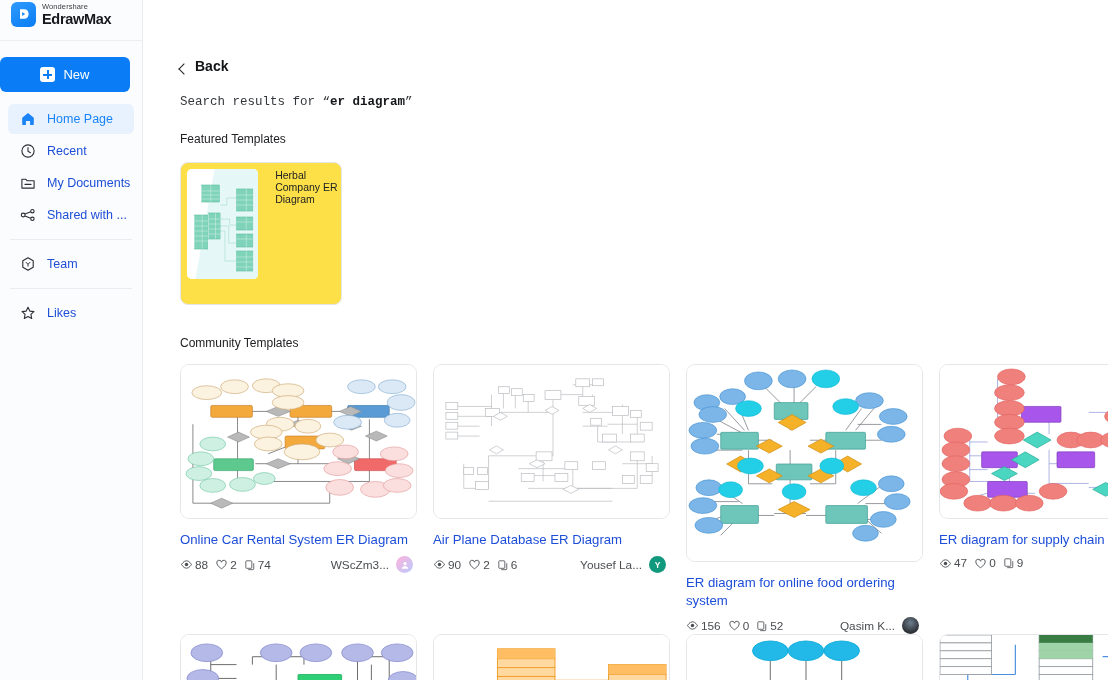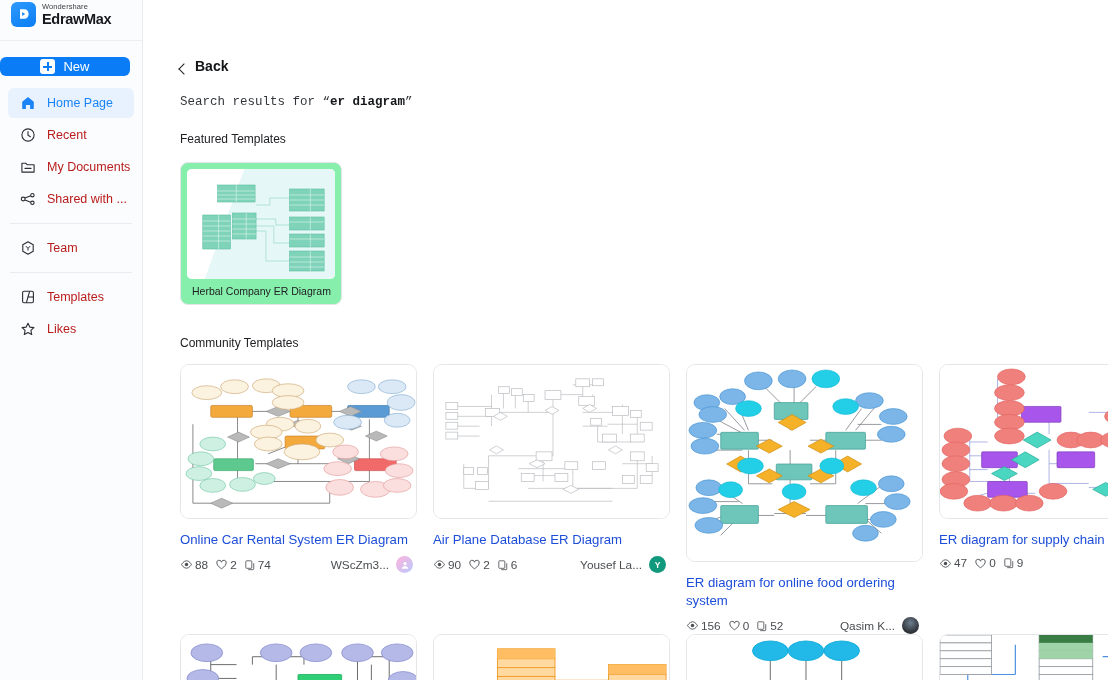--- a/index.html
+++ b/index.html
@@ -39,21 +39,21 @@
     font-size: 7.5px; color: #3c4043; letter-spacing: .1px;
     display: block; margin-bottom: 1px;
   }
   .logo-product {
     font-size: 14.5px; font-weight: bold; color: #16181b;
     letter-spacing: -.3px; display: block;
   }
 
   .new-btn {
     margin: 16px 12px 0 0;
-    height: 19px;
+    height: 35px;
     background: #0a7cf5;
     border-radius: 6px;
     display: flex; align-items: center; justify-content: center;
     gap: 8px;
     cursor: pointer;
     color: #fff;
   }
   .new-plus {
     width: 15px; height: 15px; border-radius: 3px; background: #fff;
     position: relative; flex: 0 0 15px;
@@ -65,21 +65,21 @@
   .new-plus:after { top: 3px; bottom: 3px; left: 6.5px; width: 2px; }
   .new-label { font-size: 13px; font-weight: 500; }
 
   .nav { margin-top: 12px; }
   .nav-item {
     height: 30px;
     margin: 2px 8px;
     padding-left: 12px;
     border-radius: 6px;
     display: flex; align-items: center; gap: 11px;
-    font-size: 12.5px; color: #b91c1c;
+    font-size: 12.5px; color: #1d4ed8;
     cursor: pointer;
   }
   .nav-item .ico { width: 16px; height: 16px; flex: 0 0 16px; display: block; }
   .nav-item.active { background: #e8f2fe; color: #1a84f7; padding-left: 12px; }
   .nav-sep { height: 1px; background: #e9ebee; margin: 9px 10px; }
 
   
   .main {
     flex: 1 1 auto; height: 680px; position: relative;
     overflow: hidden; background: #fff;
@@ -108,23 +108,23 @@
     margin-top: 23px;
   }
   .section-title.community { margin-top: 31px; }
 
   
   .featured-card {
     margin-top: 16px;
     width: 162px; height: 143px;
     border: 1px solid #e3e5e8;
     border-radius: 8px;
-    background: #86efac;
+    background: #fde047;
     overflow: hidden;
-    display: flex; flex-direction: column;
+    display: flex; flex-direction: row;
     cursor: pointer;
   }
   .featured-thumb {
     margin: 6px 6px 0 6px; height: 110px;
     border-radius: 5px; overflow: hidden;
     background: #fff; position: relative;
   }
   .featured-name {
     font-size: 10.5px; color: #202124;
     padding: 6px 0 0 11px;
@@ -244,30 +244,20 @@
           <svg width="16" height="16" viewBox="0 0 16 16">
               <path d="M8 1.8l5.2 3v6.4L8 14.2 2.8 11.2V4.8z" fill="none" stroke="#2a2d31" stroke-width="1.1" stroke-linejoin="round"></path>
               <path d="M5.8 6.1L8 8.3l2.2-2.2M8 8.3v2.2" fill="none" stroke="#2a2d31" stroke-width="1"></path>
             </svg>
         </span>
         <span>Team</span>
       </div>
 
       <div class="nav-sep"></div>
 
-      <div class="nav-item">
-        <span class="ico">
-          <svg width="16" height="16" viewBox="0 0 16 16">
-              <rect x="2.6" y="2.3" width="10.8" height="11.4" rx="1.4" fill="none" stroke="#2a2d31" stroke-width="1.1"></rect>
-              <path d="M9.6 2.3L6.4 13.7" stroke="#2a2d31" stroke-width="1.1"></path>
-              <path d="M7.8 8h5.6" stroke="#2a2d31" stroke-width="1.1"></path>
-            </svg>
-        </span>
-        <span>Templates</span>
-      </div>
 
       <div class="nav-item">
         <span class="ico">
           <svg width="16" height="16" viewBox="0 0 16 16">
               <path d="M8 2.3l1.8 3.8 4.1.5-3 2.8.8 4.1L8 11.6l-3.7 1.9.8-4.1-3-2.8 4.1-.5z" fill="none" stroke="#2a2d31" stroke-width="1.1" stroke-linejoin="round"></path>
             </svg>
         </span>
         <span>Likes</span>
       </div>
 

